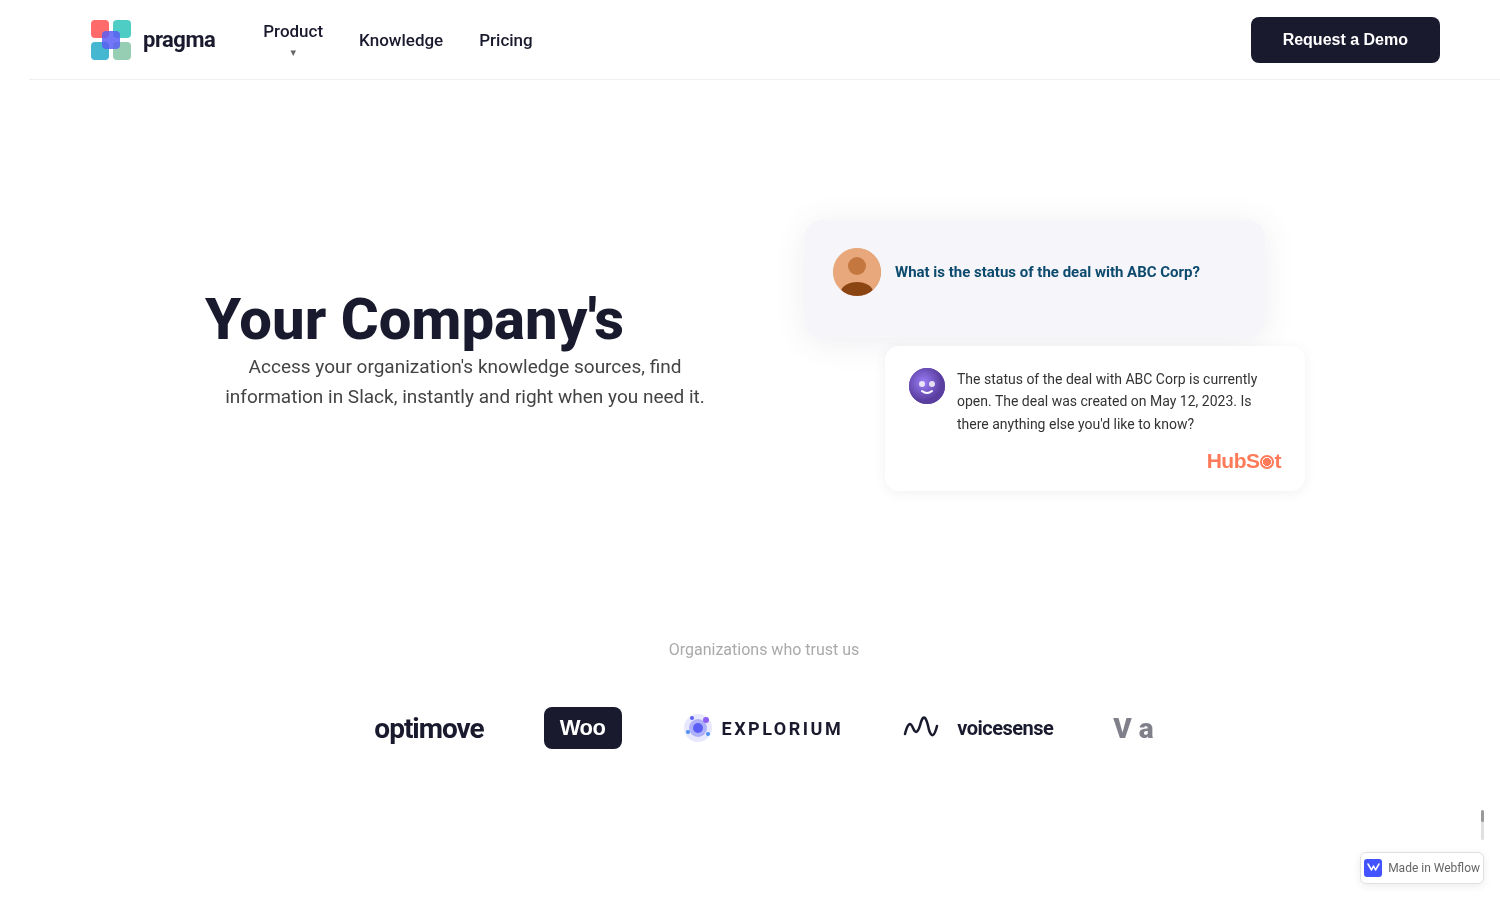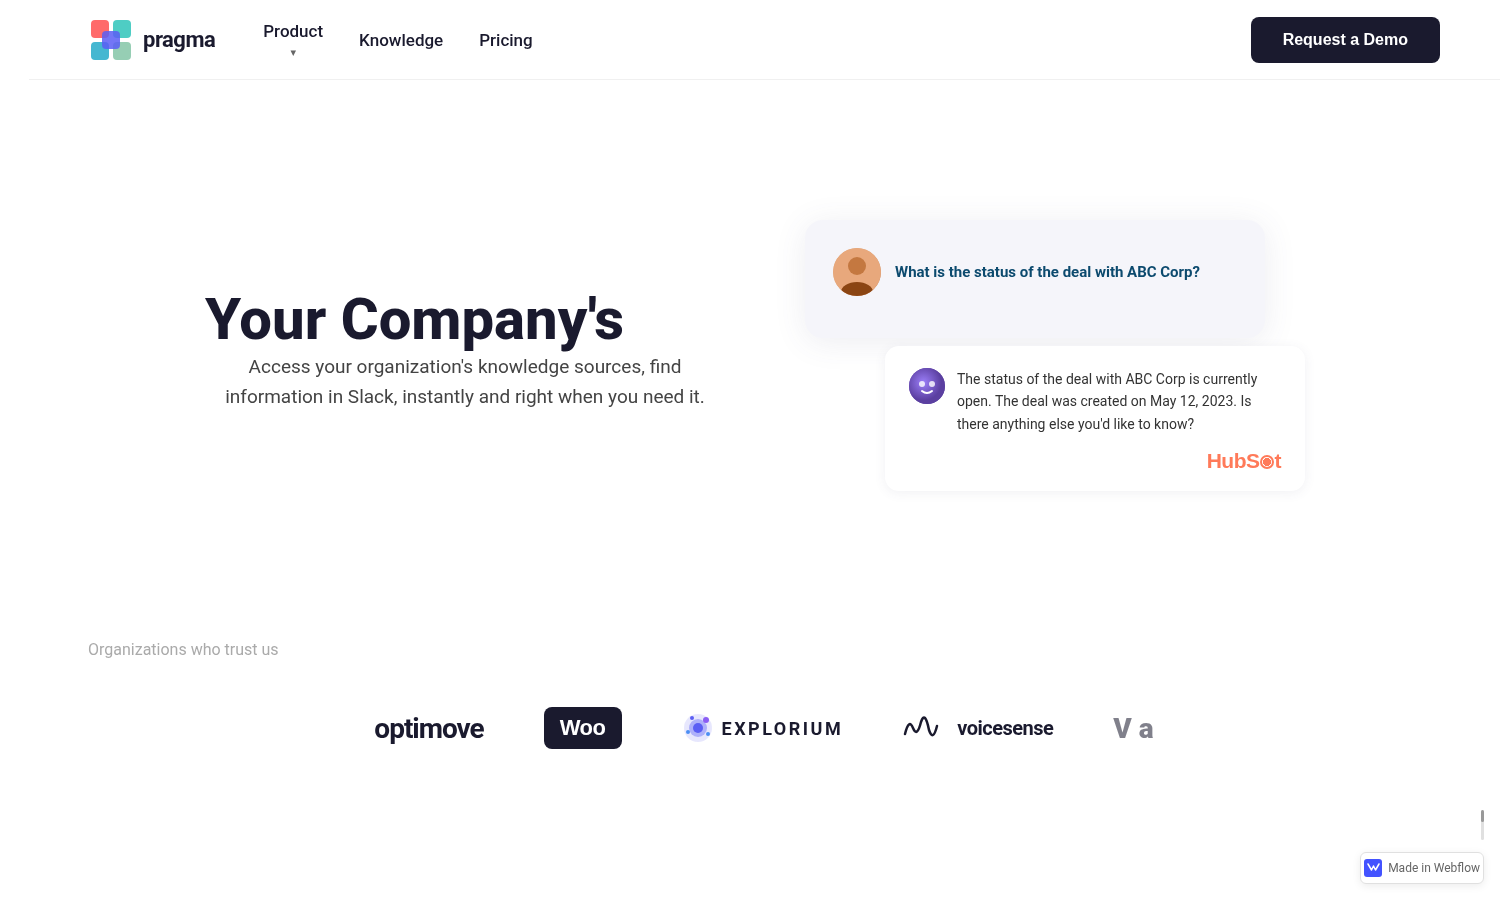--- a/index.html
+++ b/index.html
@@ -192,20 +192,21 @@
     .hubspot-text {
       font-size: 20px;
       font-weight: 700;
       color: #ff7a59;
       letter-spacing: -0.5px;
     }
 
     
     .trust-section {
       padding: 40px 60px 60px;
+      text-align: center;
       margin-left: 28px;
     }
     .trust-label {
       font-size: 16px;
       color: #aaa;
       margin-bottom: 48px;
       font-weight: 400;
     }
     .logos-row {
       display: flex;

